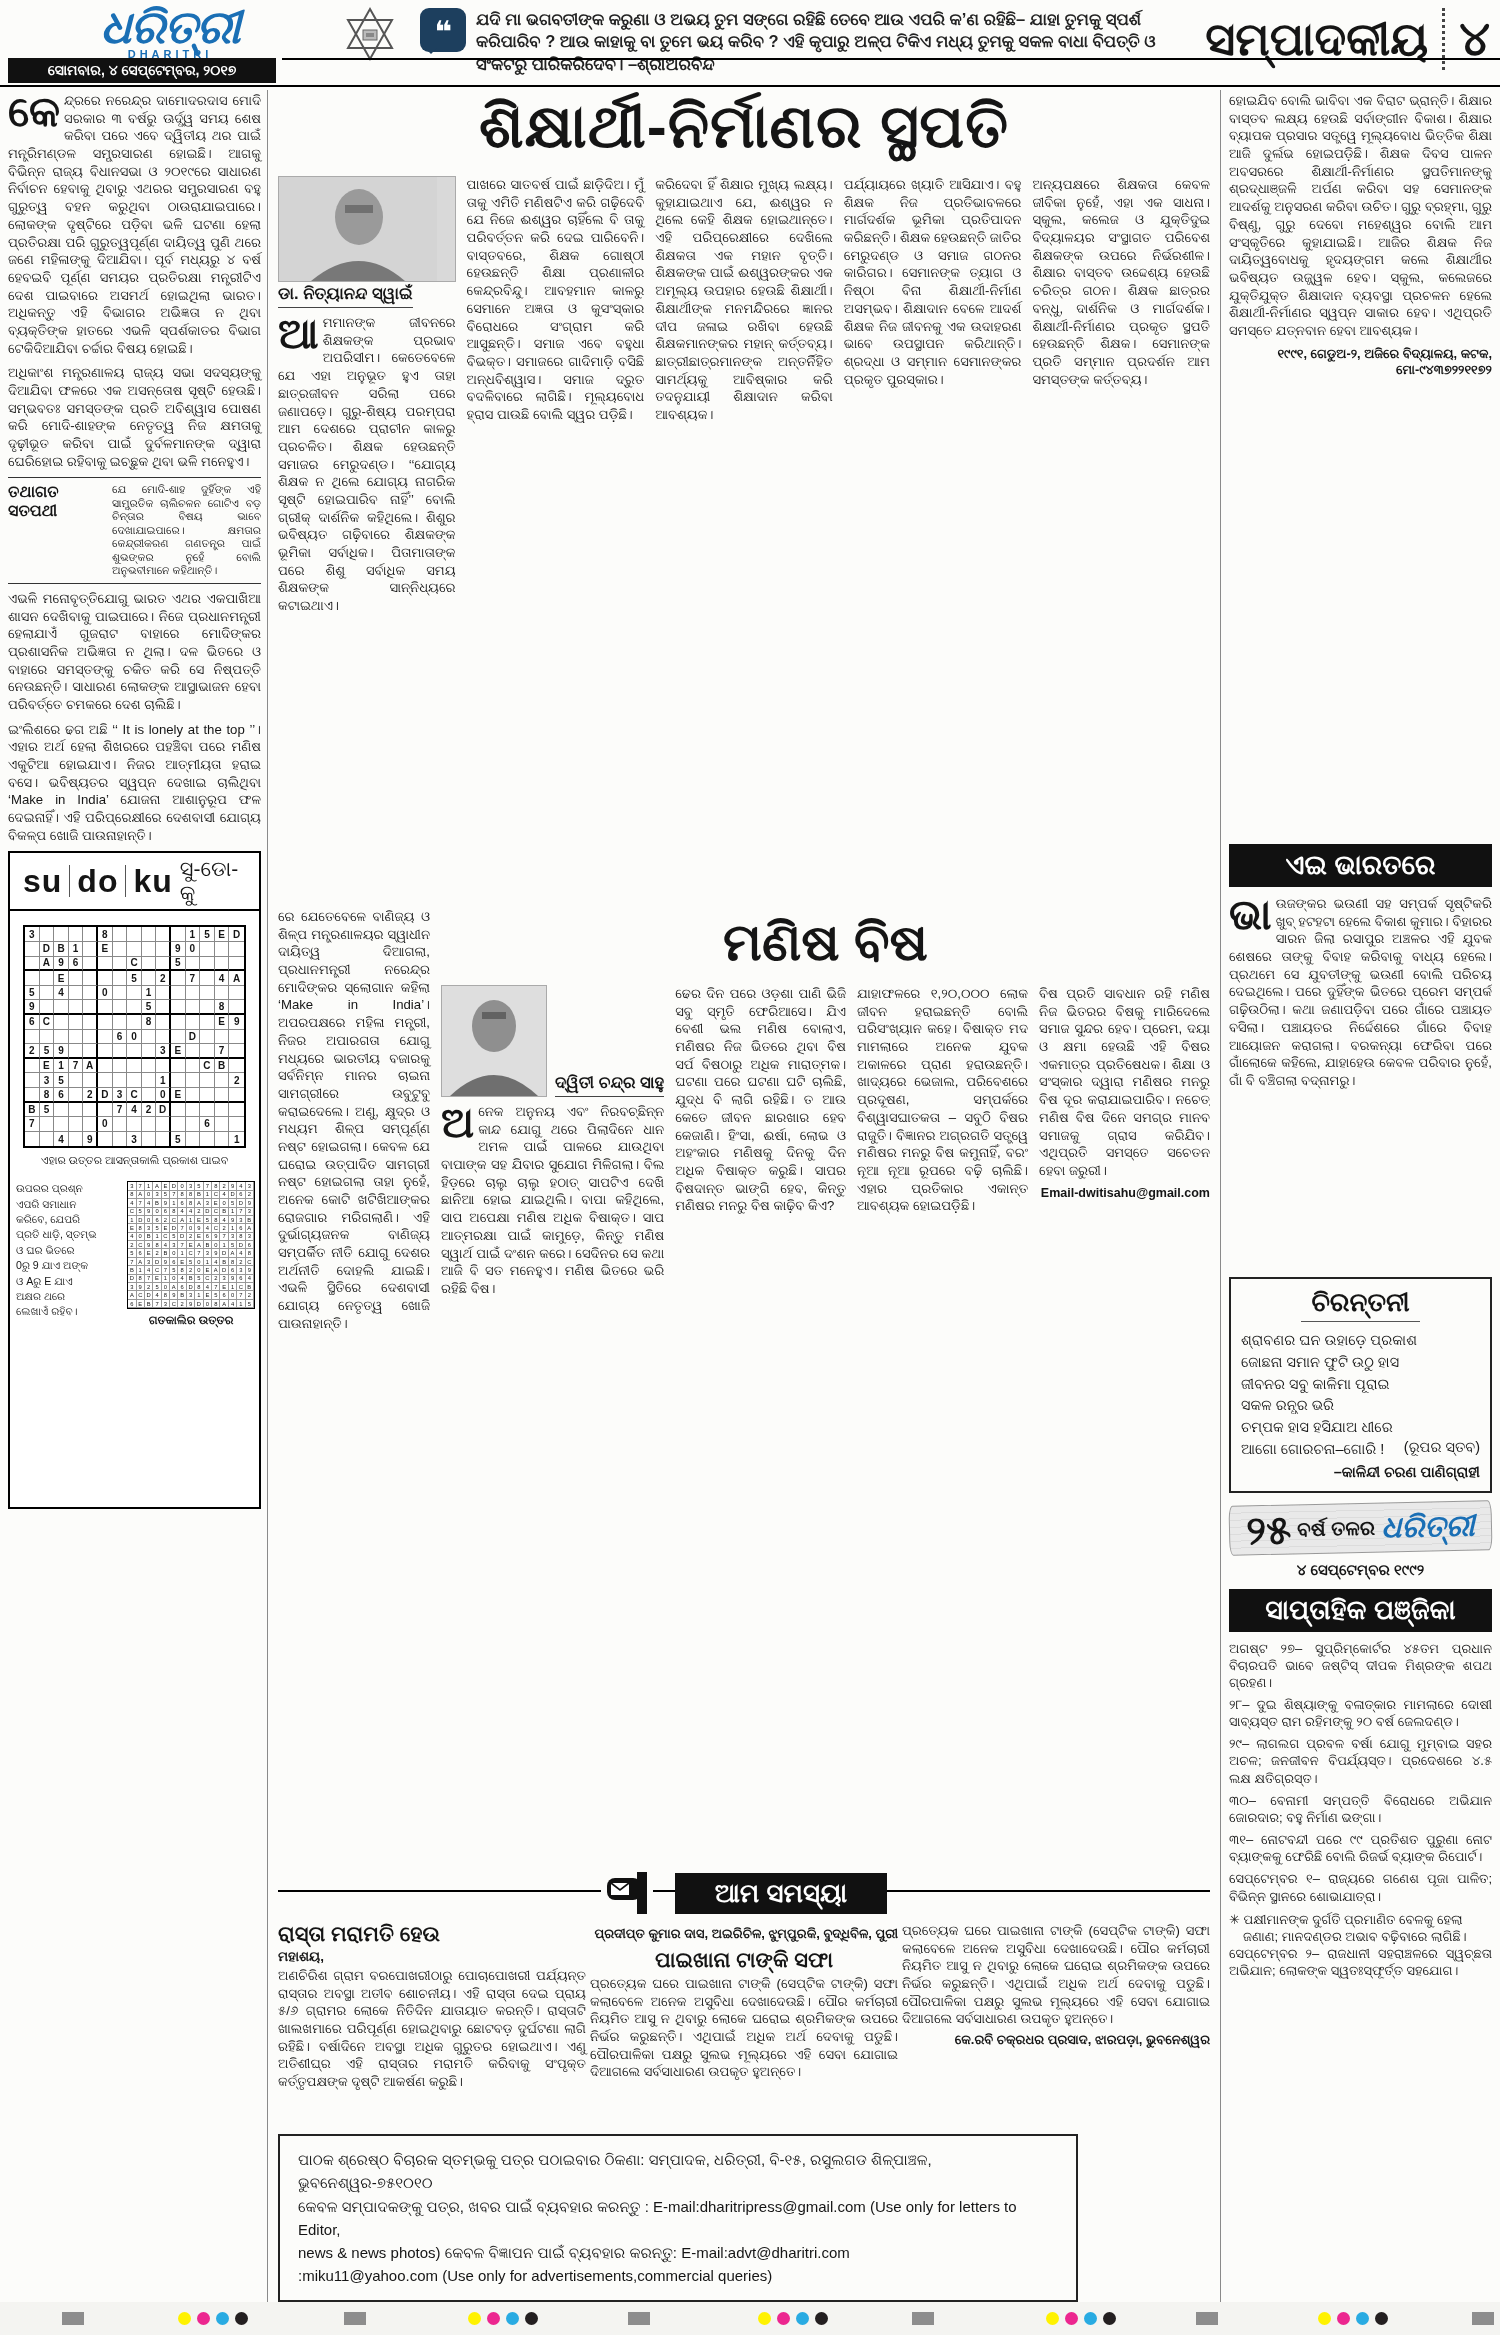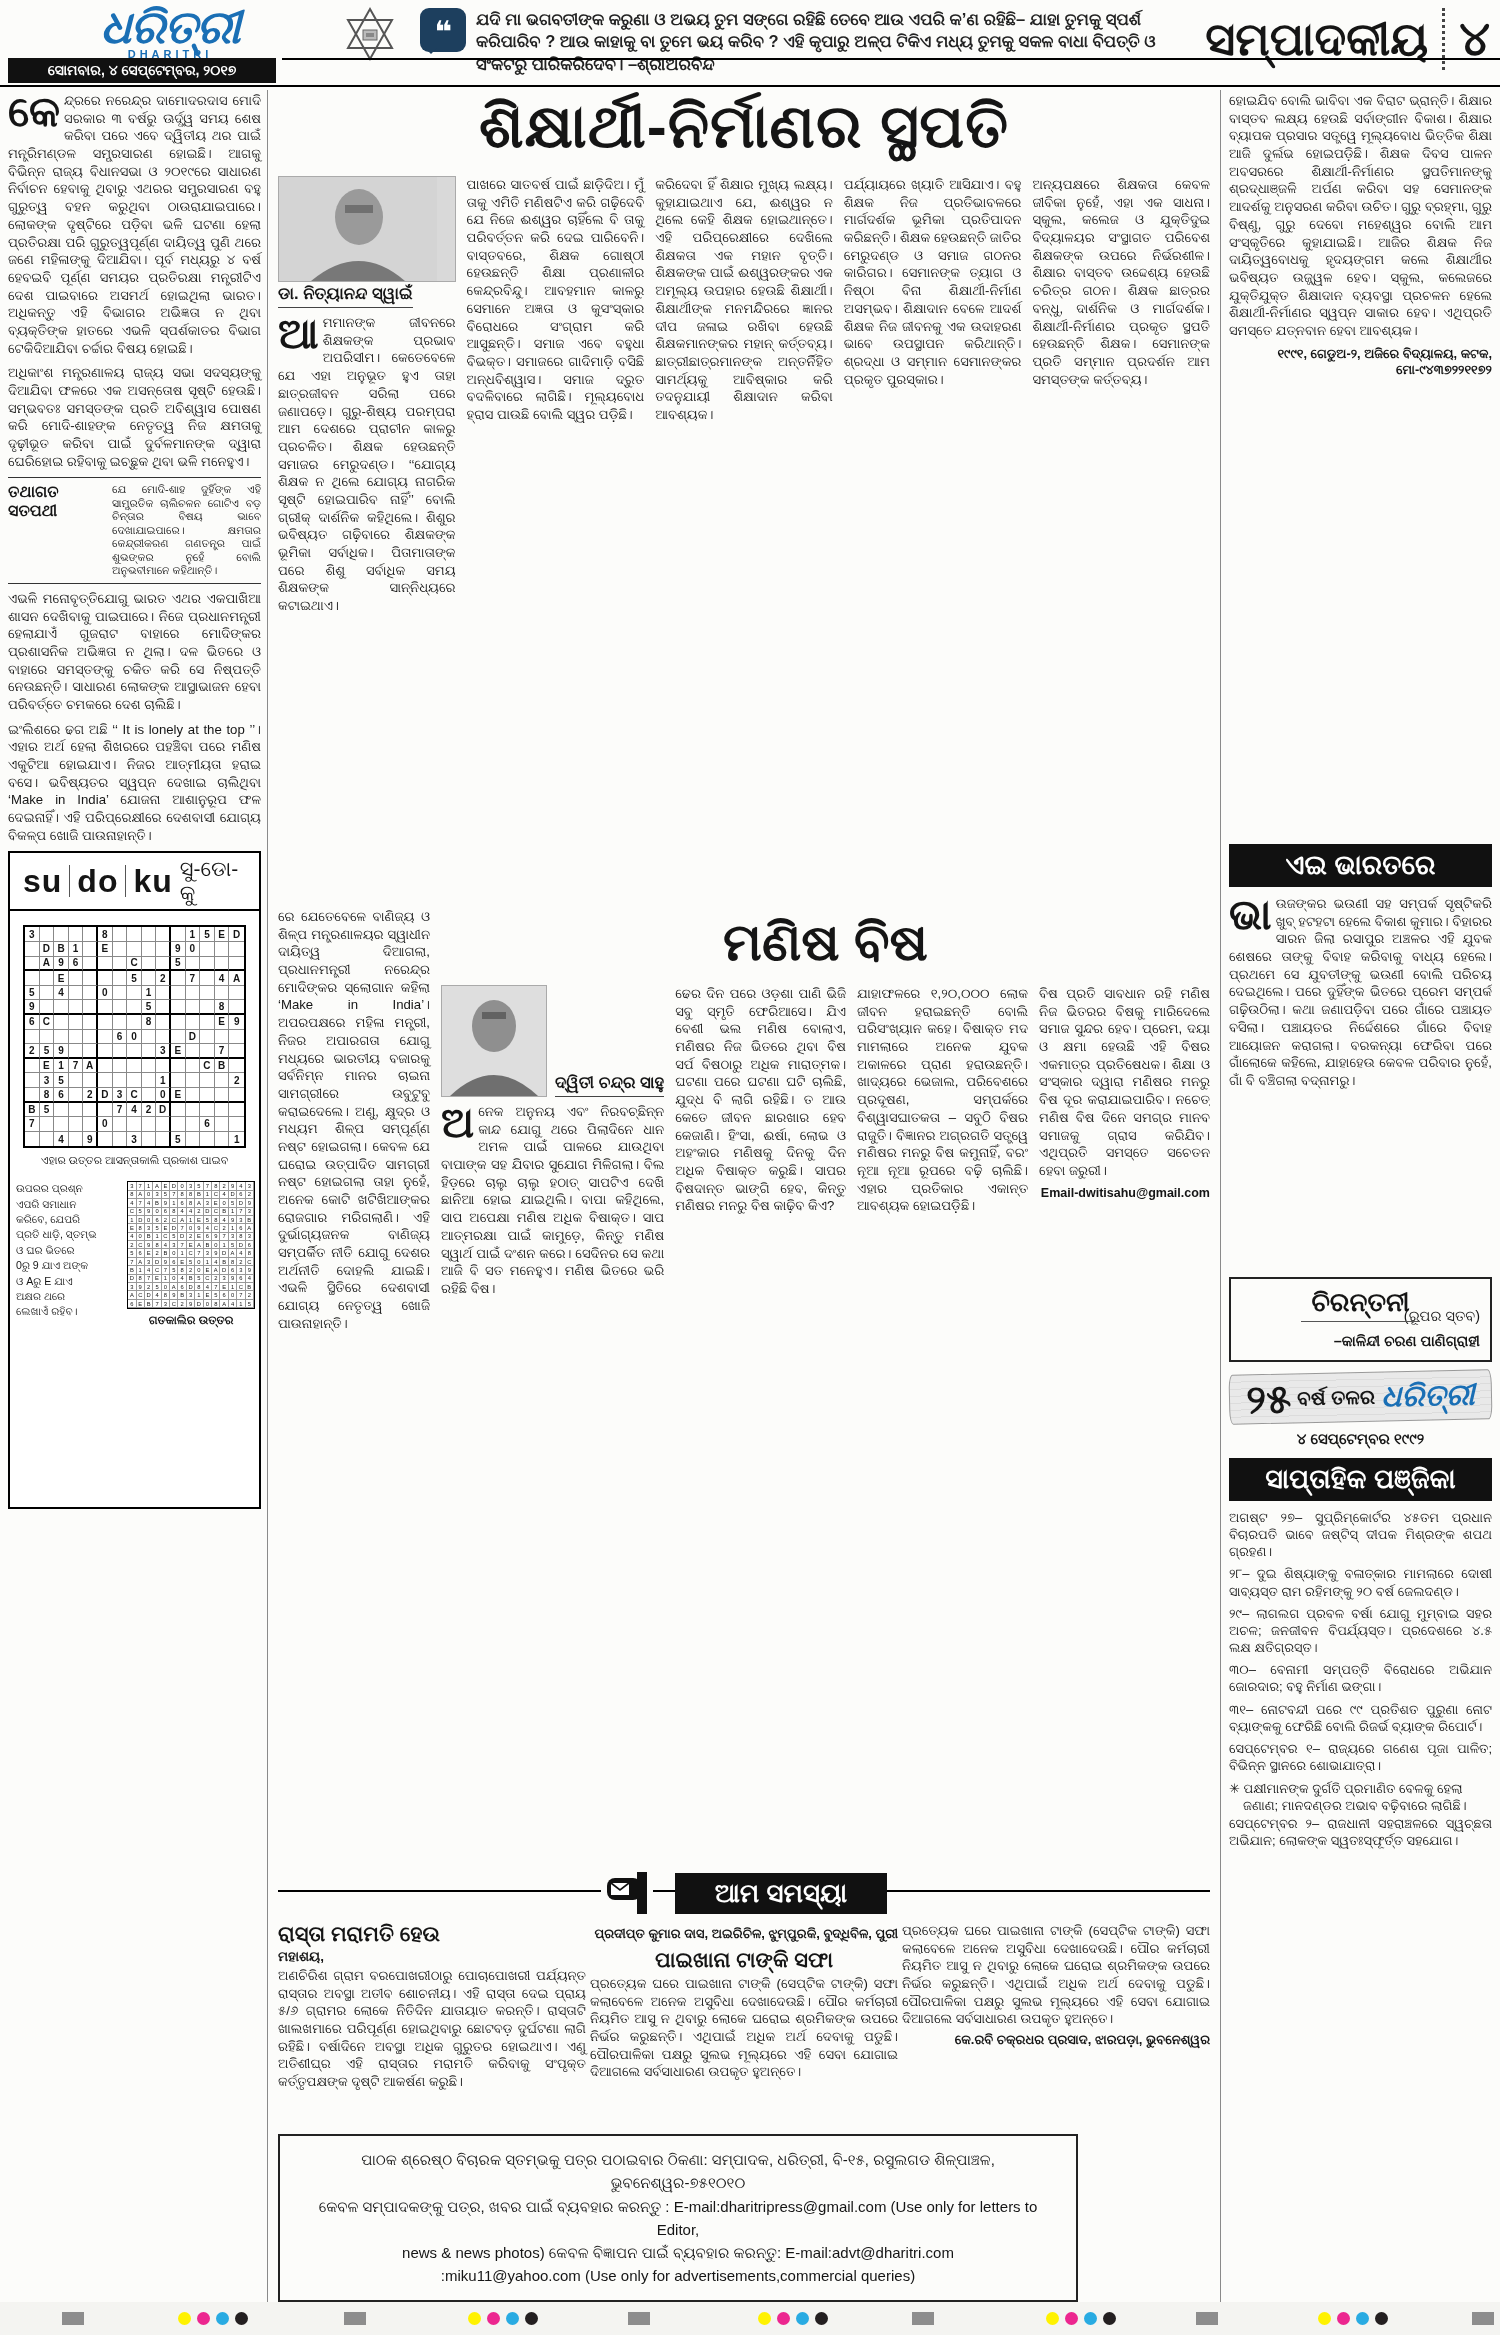--- a/index.html
+++ b/index.html
@@ -85,21 +85,21 @@
   .prob-headwrap { display:flex; justify-content:center; align-items:center; gap:22px; margin:-26px 0 6px 0; }
   .mailbox { width:52px; height:46px; position:relative; background:#fcfcfa; }
   .prob-title { background:#111; color:#fff; font-size:26px; font-weight:bold; padding:5px 40px; }
   .letters { display:flex; gap:4px; height:200px; overflow:hidden; }
   .letters .lcol { flex:1; }
   .letter-h { font-size:21px; font-weight:bold; margin-bottom:3px; }
   .letter-h.center { text-align:center; }
   .salutation { font-size:13.5px; font-weight:bold; margin-bottom:2px; }
   .signature { font-size:13px; font-weight:bold; text-align:right; margin:4px 0 6px 0; }
 
-  .footer-box { border:2px solid #222; width:800px; margin:12px 0 0 0; padding:12px 18px; text-align:center; }
+  .footer-box { border:2px solid #222; width:800px; margin:12px 0 0 0; padding:12px 18px; text-align:left; }
   .footer-box div { font-size:15px; line-height:1.55; }
 
   
   .rt-top { height:742px; overflow:hidden; }
   .rt-address { font-size:12.8px; font-weight:bold; text-align:right; margin-top:6px; }
   .black-banner { background:#111; color:#fff; text-align:center; font-size:27px; font-weight:bold;
                   padding:6px 4px; margin:10px 0 8px 0; }
   .ei-bharat-text { height:372px; overflow:hidden; }
   .chirantani { border:2px solid #222; padding:8px 10px 10px 10px; margin:10px 0; }
   .chi-title { text-align:center; font-size:26px; font-weight:bold; padding-bottom:4px; margin-bottom:8px; position:relative; }
@@ -818,20 +818,28 @@
       </div>
 
       <div class="black-banner">ଏଇ ଭାରତରେ</div>
       <div class="ei-bharat-text body">
         <span class="dropcap">ଭା</span>
         <span>ଉଜଙ୍କର ଭଉଣୀ ସହ ସମ୍ପର୍କ ସୃଷ୍ଟିକରି ଖୁବ୍ ହଟହଟା ହେଲେ ବିକାଶ କୁମାର। ବିହାରର ସାରନ ଜିଲା ରସାପୁର ଅଞ୍ଚଳର ଏହି ଯୁବକ ଶେଷରେ ତାଙ୍କୁ ବିବାହ କରିବାକୁ ବାଧ୍ୟ ହେଲେ। ପ୍ରଥମେ ସେ ଯୁବତୀଙ୍କୁ ଭଉଣୀ ବୋଲି ପରିଚୟ ଦେଇଥିଲେ। ପରେ ଦୁହିଁଙ୍କ ଭିତରେ ପ୍ରେମ ସମ୍ପର୍କ ଗଢ଼ିଉଠିଲା। କଥା ଜଣାପଡ଼ିବା ପରେ ଗାଁରେ ପଞ୍ଚାୟତ ବସିଲା। ପଞ୍ଚାୟତର ନିର୍ଦ୍ଦେଶରେ ଗାଁରେ ବିବାହ ଆୟୋଜନ କରାଗଲା। ବରକନ୍ୟା ଫେରିବା ପରେ ଗାଁଲୋକେ କହିଲେ, ଯାହାହେଉ କେବଳ ପରିବାର ନୁହେଁ, ଗାଁ ବି ବଞ୍ଚିଗଲା ବଦ୍‌ନାମରୁ।</span>
       </div>
 
       <div class="chirantani">
         <div class="chi-title">ଚିରନ୍ତନୀ</div>
+        <div>
+            <div class="poem-line">ଶ୍ରାବଣର ଘନ ଉହାଡ଼େ ପ୍ରକାଶ</div>
+            <div class="poem-line">ଜୋଛନା ସମାନ ଫୁଟି ଉଠୁ ହାସ</div>
+            <div class="poem-line">ଜୀବନର ସବୁ କାଳିମା ପୂରାଇ</div>
+            <div class="poem-line">ସକଳ ରନ୍ଧ୍ର ଭରି</div>
+            <div class="poem-line">ଚମ୍ପକ ହାସ ହସିଯାଅ ଧୀରେ</div>
+            <div class="poem-line">ଆଗୋ ଗୋରଚନା–ଗୋରି !</div>
+          </div>
         <div class="poem-src">(ରୂପର ସ୍ତବ)</div>
         <div class="poem-author">–କାଳିନ୍ଦୀ ଚରଣ ପାଣିଗ୍ରାହୀ</div>
       </div>
 
       <div class="yrs-banner">
         <span class="yrs-num">୨୫</span>
         <span class="yrs-mid">ବର୍ଷ ତଳର</span>
         <span class="yrs-logo">ଧରିତ୍ରୀ</span>
       </div>
       <div class="yrs-date">୪ ସେପ୍ଟେମ୍ବର ୧୯୯୨</div>

